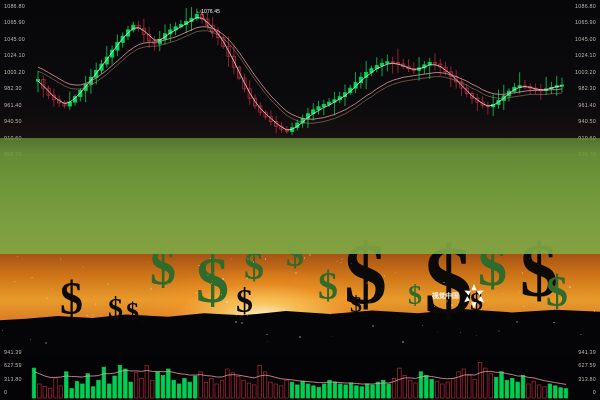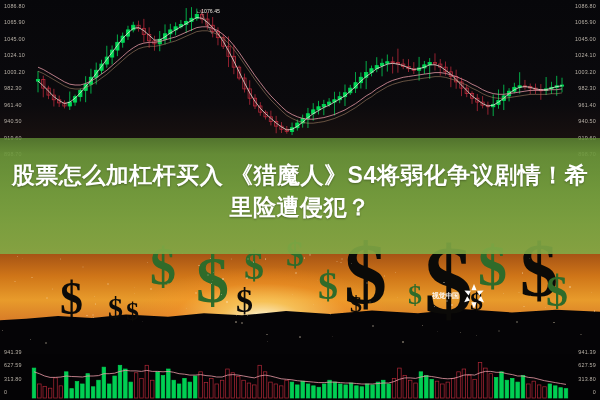--- a/index.html
+++ b/index.html
@@ -586,21 +586,20 @@
       </div>
     <div id="vol-axis-right">
         <div class="axis-label right" style="top: 1px;">941.39</div>
         <div class="axis-label right" style="top: 14.3333px;">627.59</div>
         <div class="axis-label right" style="top: 27.6667px;">313.80</div>
         <div class="axis-label right" style="top: 41px;">0</div>
       </div>
   </div>
 
   <div class="greenband"></div>
-  <div class="headline">股票怎么加杠杆买入 《猎魔人》S4将弱化争议剧情！希里险遭侵犯？</div>
 
   <div class="watermark">
     <span class="wm-cn">视觉中国</span>
     <span class="wm-star">
       <svg width="22" height="26" viewBox="0 0 22 26">
         <g fill="#ffffff">
           <path d="M11 1 L13.6 7.2 L8.4 7.2 Z"></path>
           <path d="M20.6 7.6 L16.2 12.4 L14.1 7.7 Z"></path>
           <path d="M21 19.4 L15.1 17.3 L18 13.1 Z"></path>
           <path d="M11 25.4 L8.3 19.2 L13.6 19.2 Z"></path>

